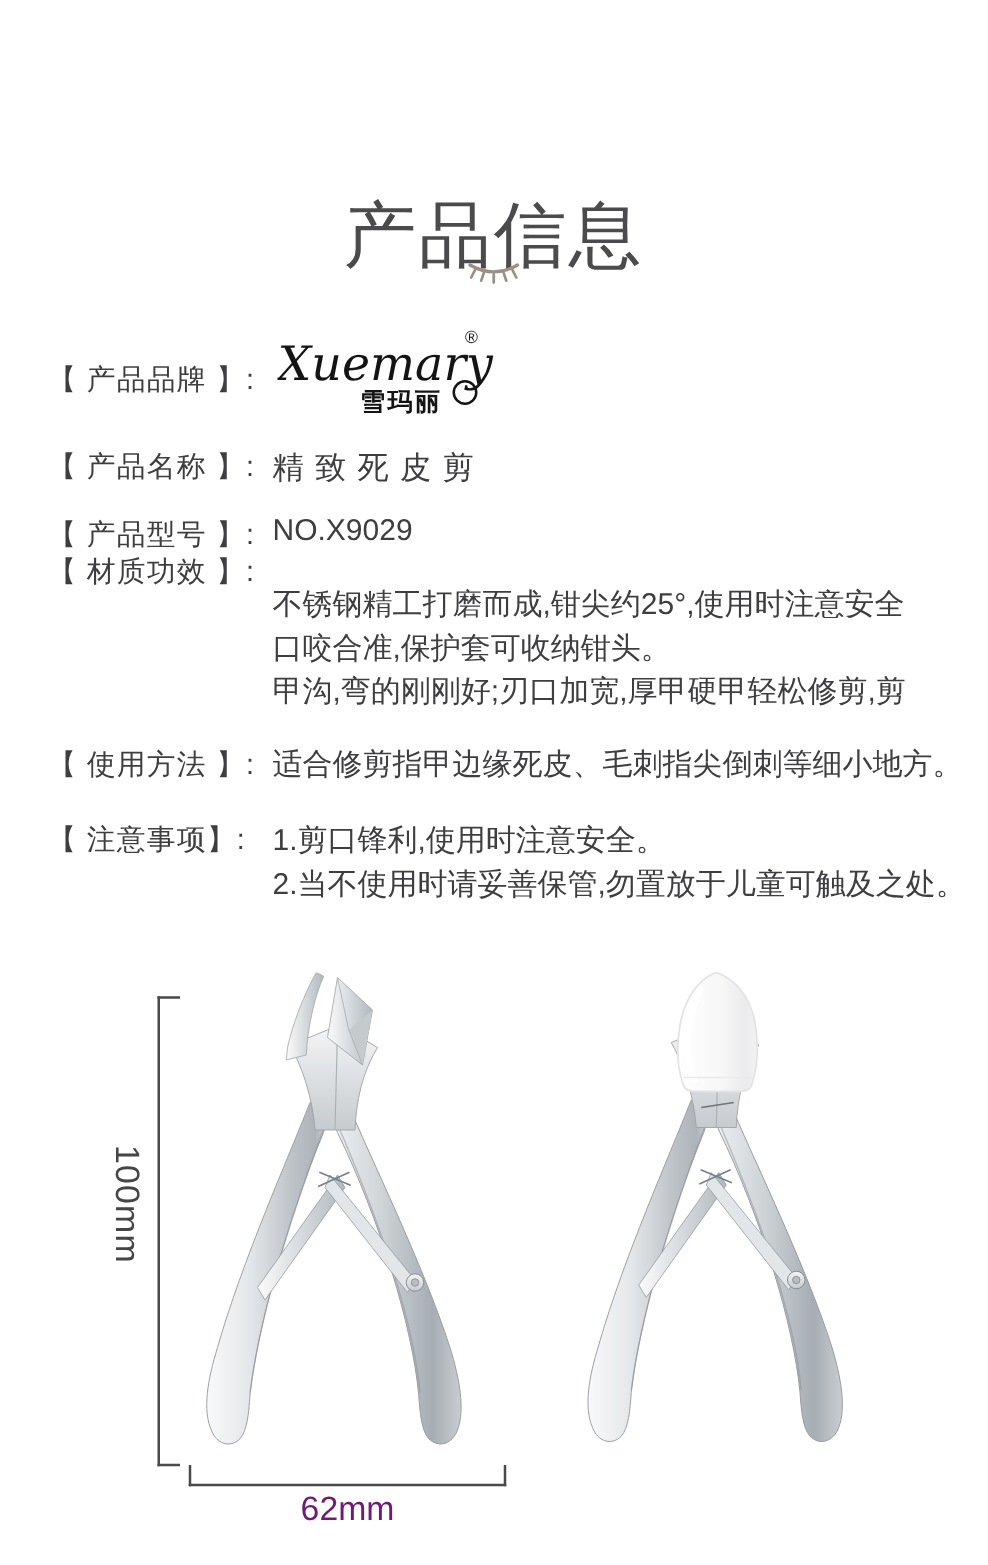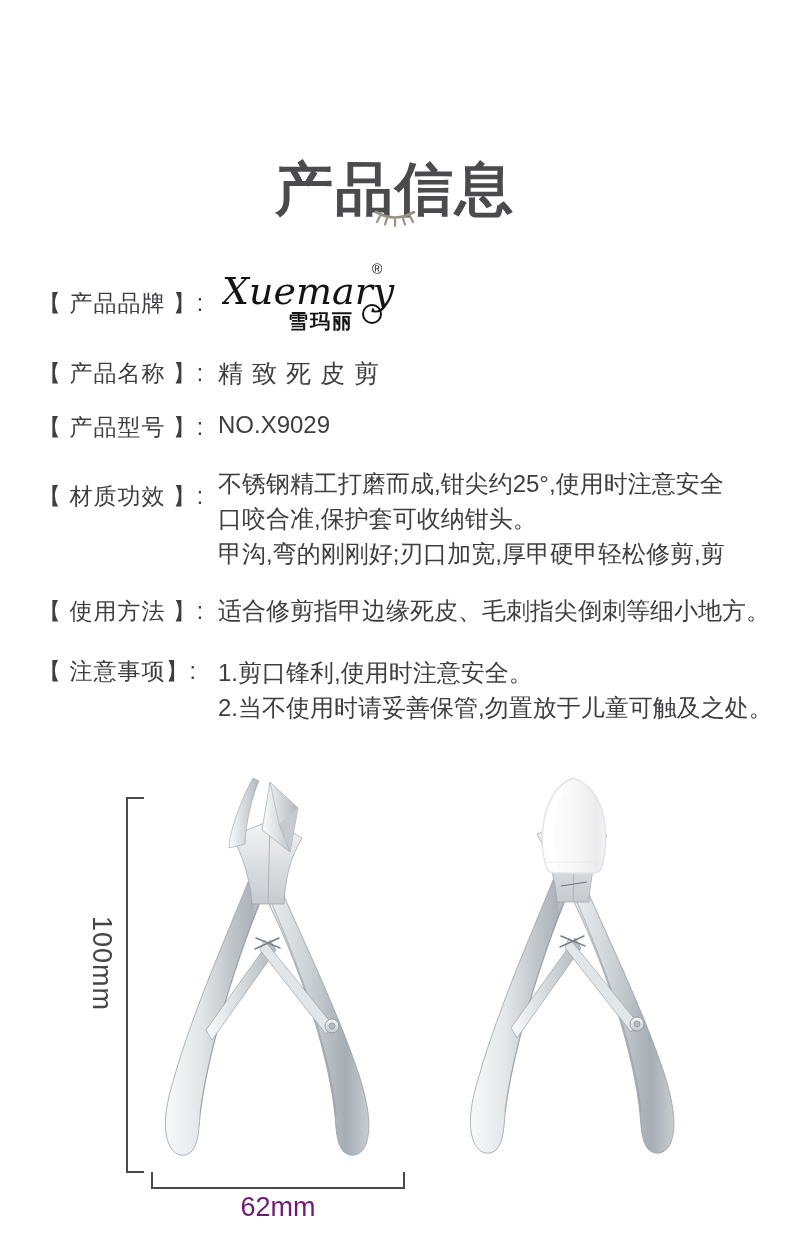--- a/index.html
+++ b/index.html
@@ -1,20 +1,20 @@
 <!DOCTYPE html>
 <html><head>
 <meta charset="utf-8">
 <style>
   html,body{margin:0;padding:0;background:#fff;}
   body{font-family:"Liberation Sans","DejaVu Sans",sans-serif;}
   #stage{position:relative;width:790px;height:1252px;background:#ffffff;overflow:hidden;margin:0 auto;}
 
   .page-title{position:absolute;top:118px;left:0;width:790px;text-align:center;
-    font-size:58px;font-weight:700;color:#4b4b4d;letter-spacing:2px;line-height:1.1;}
+    font-size:58px;font-weight:400;color:#4b4b4d;letter-spacing:2px;line-height:1.1;}
 
   .lash{position:absolute;left:372px;top:207px;}
 
   .lbl{position:absolute;left:38px;font-size:23px;color:#3e3e40;letter-spacing:1px;white-space:nowrap;}
   .val{position:absolute;left:218px;font-size:24px;color:#3e3e40;white-space:nowrap;}
   .val.spaced{letter-spacing:9px;font-size:25px;}
   .multiline{line-height:35px;}
   .multiline div{white-space:nowrap;}
 
   .logo-wrap{position:absolute;left:222px;top:258px;width:178px;height:74px;text-align:right;}
@@ -54,21 +54,21 @@
       <text x="66" y="70" font-size="20" font-weight="bold" fill="#141414" letter-spacing="2">雪玛丽</text>
     </svg>
   </div>
 
   <div class="lbl" style="top:358px">【 产品名称 】:</div>
   <div class="val spaced" style="top:357px">精致死皮剪</div>
 
   <div class="lbl" style="top:412px">【 产品型号 】:</div>
   <div class="val" style="top:411px">NO.X9029</div>
 
-  <div class="lbl" style="top:481px">【 材质功效 】:</div>
+  <div class="lbl" style="top:442px">【 材质功效 】:</div>
   <div class="val multiline" style="top:466px">
     <div>不锈钢精工打磨而成,钳尖约25°,使用时注意安全</div>
     <div>口咬合准,保护套可收纳钳头。</div>
     <div>甲沟,弯的刚刚好;刃口加宽,厚甲硬甲轻松修剪,剪</div>
   </div>
 
   <div class="lbl" style="top:596px">【 使用方法 】:</div>
   <div class="val" style="top:595px">适合修剪指甲边缘死皮、毛刺指尖倒刺等细小地方。</div>
 
   <div class="lbl" style="top:656px">【 注意事项】:</div>

